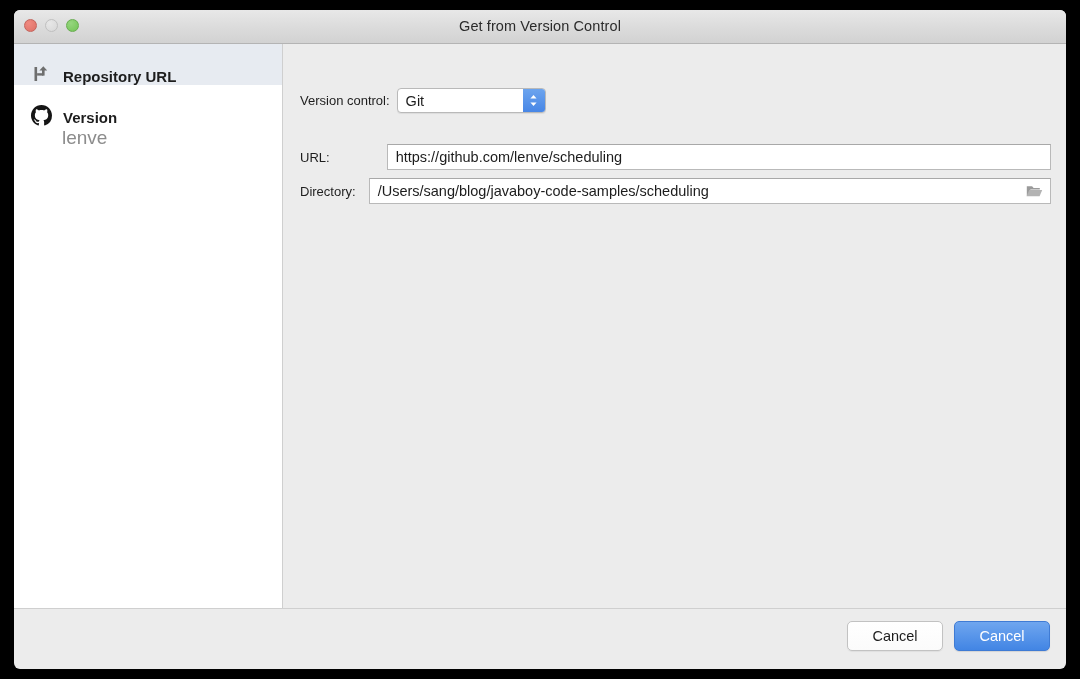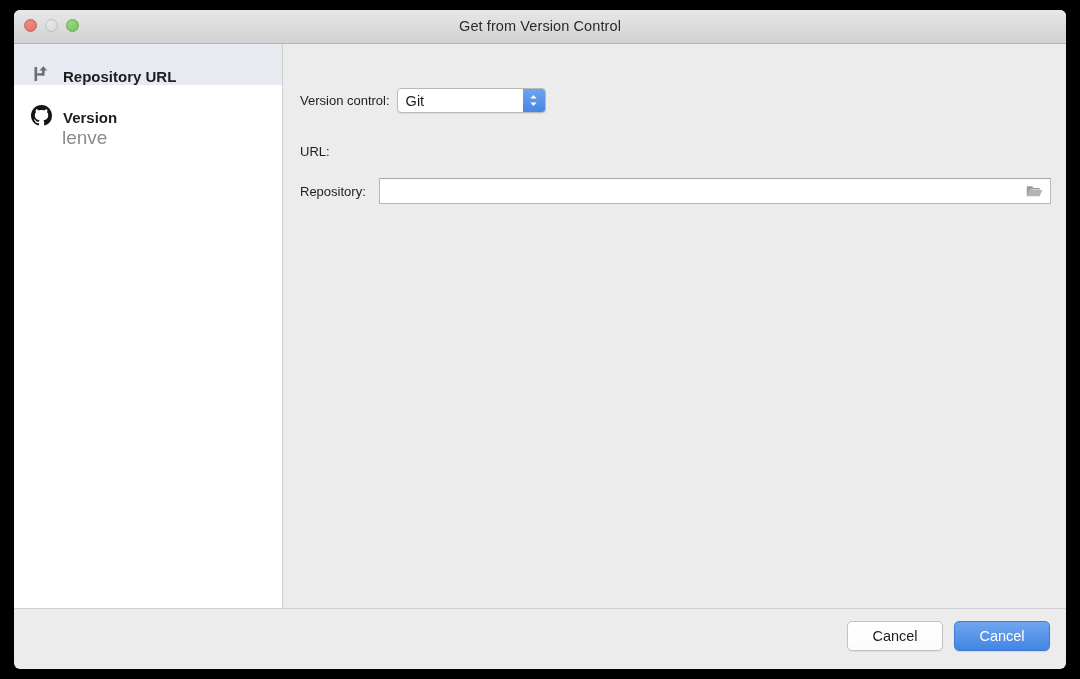--- a/index.html
+++ b/index.html
@@ -277,25 +277,27 @@
             <svg width="11" height="15" viewBox="0 0 11 15">
               <path d="M5.5 2 L8.6 5.6 L2.4 5.6 Z" fill="#ffffff"></path>
               <path d="M5.5 13 L8.6 9.4 L2.4 9.4 Z" fill="#ffffff"></path>
             </svg>
           </span>
         </div>
       </div>
 
       <div class="form-row row-url">
         <span class="flabel">URL:</span>
+        <div class="tfield url" title="https://github.com/lenve/scheduling">https://github.com/lenve/scheduling</div>
       </div>
 
       <div class="form-row row-dir">
-        <span class="flabel">Repository:</span>
+        <span class="flabel">Directory:</span>
         <div class="tfield dir">
+          <span>/Users/sang/blog/javaboy-code-samples/scheduling</span>
           <span id="folder-btn">
             <svg width="17" height="14" viewBox="0 0 17 14">
               <path d="M0.8 2.2 h5.3 l1.5 1.7 h6.2 v1.5 H4.4 L1.9 11.8 H0.8 Z" fill="#9a9a9a"></path>
               <path d="M3.2 6.1 H16.2 L13.6 12.2 H0.6 Z" fill="#b3b3b3"></path>
             </svg>
           </span>
         </div>
       </div>
 
     </div>

